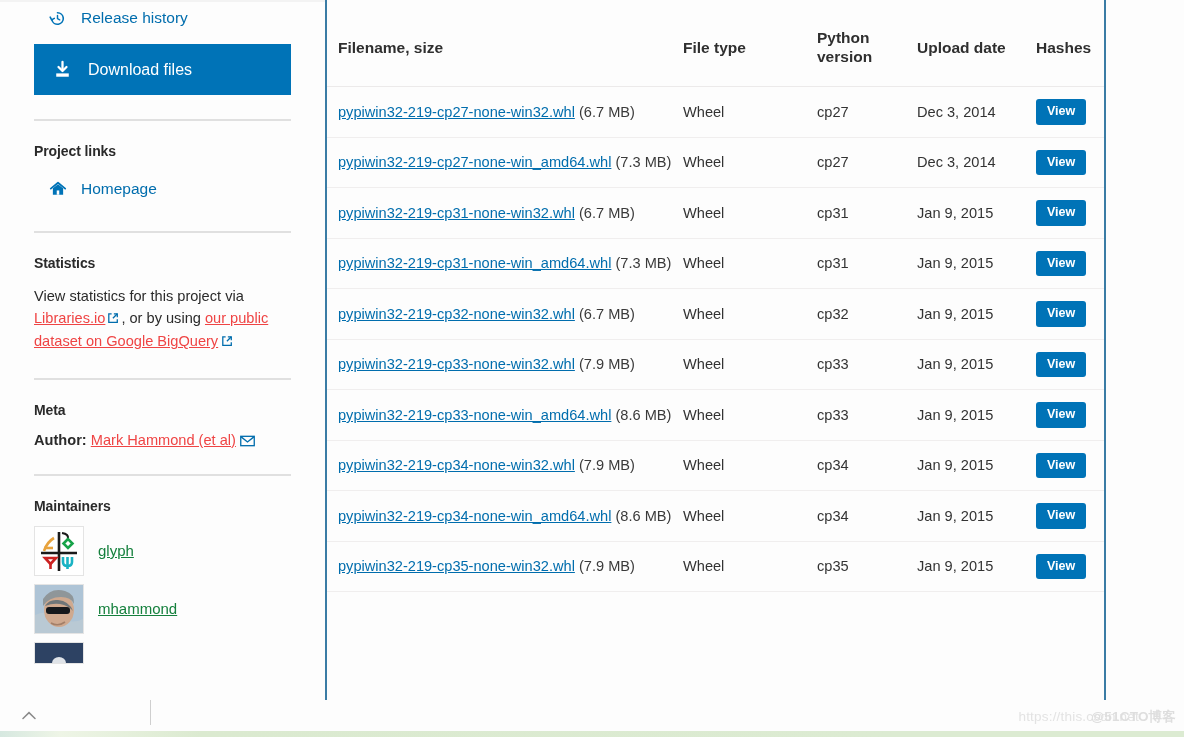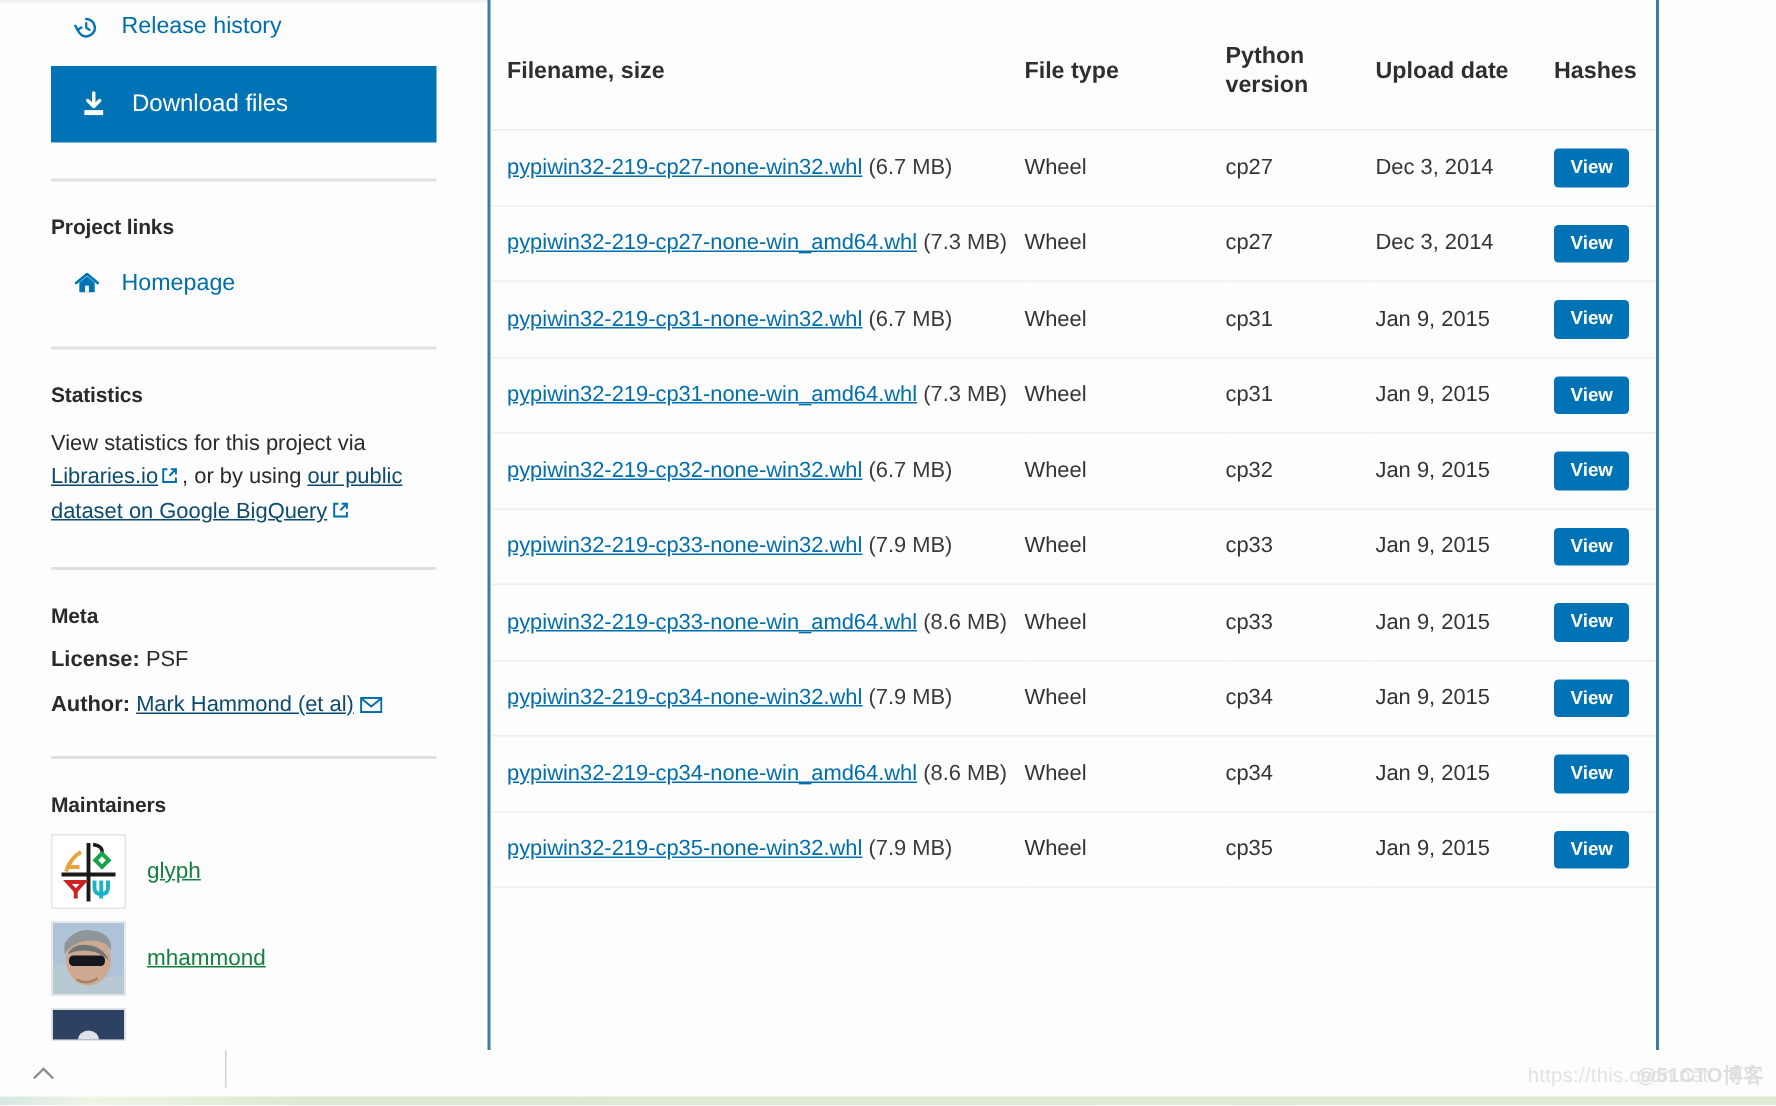--- a/index.html
+++ b/index.html
@@ -61,21 +61,21 @@
     margin: 22px 0 0 0;
     letter-spacing: -0.1px;
   }
   .sec-body {
     font-size: 14.6px;
     color: #2a2a2a;
     line-height: 1.52;
     margin-top: 14px;
   }
   .sec-body a, .inline-link {
-    color: #0c4a6e;
+    color: #ef4444;
     text-decoration: underline;
     cursor: pointer;
   }
   .meta-row {
     font-size: 14.6px;
     color: #2a2a2a;
     margin-top: 14px;
   }
   .meta-row b { font-weight: bold; }
   .maintainer {
@@ -262,24 +262,20 @@
         <svg width="12" height="12" viewBox="0 0 14 14">
           <path d="M5.4 2.1 H2.1 V12 H12 V8.6" fill="none" stroke="#006dad" stroke-width="1.5"></path>
           <path d="M8 2.1 H12 V6.1" fill="none" stroke="#006dad" stroke-width="1.5"></path>
           <path d="M12 2.1 L6.9 7.2" stroke="#006dad" stroke-width="1.5"></path>
         </svg></span>
     </div>
 
     <div class="hr"></div>
 
     <div class="sec-title">Meta</div>
-    <div class="meta-row">
-      <b>License:</b>
-      <span>PSF</span>
-    </div>
     <div class="meta-row">
       <b>Author:</b>
       <a class="inline-link">Mark Hammond (et al)</a><span style="display:inline-block;vertical-align:-2px;margin-left:4px;">
         <svg width="15" height="12" viewBox="0 0 16 12">
           <rect x="0.8" y="1" width="14.4" height="10" fill="none" stroke="#006dad" stroke-width="1.4"></rect>
           <path d="M1.2 1.6 L8 7 L14.8 1.6" fill="none" stroke="#006dad" stroke-width="1.4"></path>
         </svg></span>
     </div>
 
     <div class="hr"></div>

